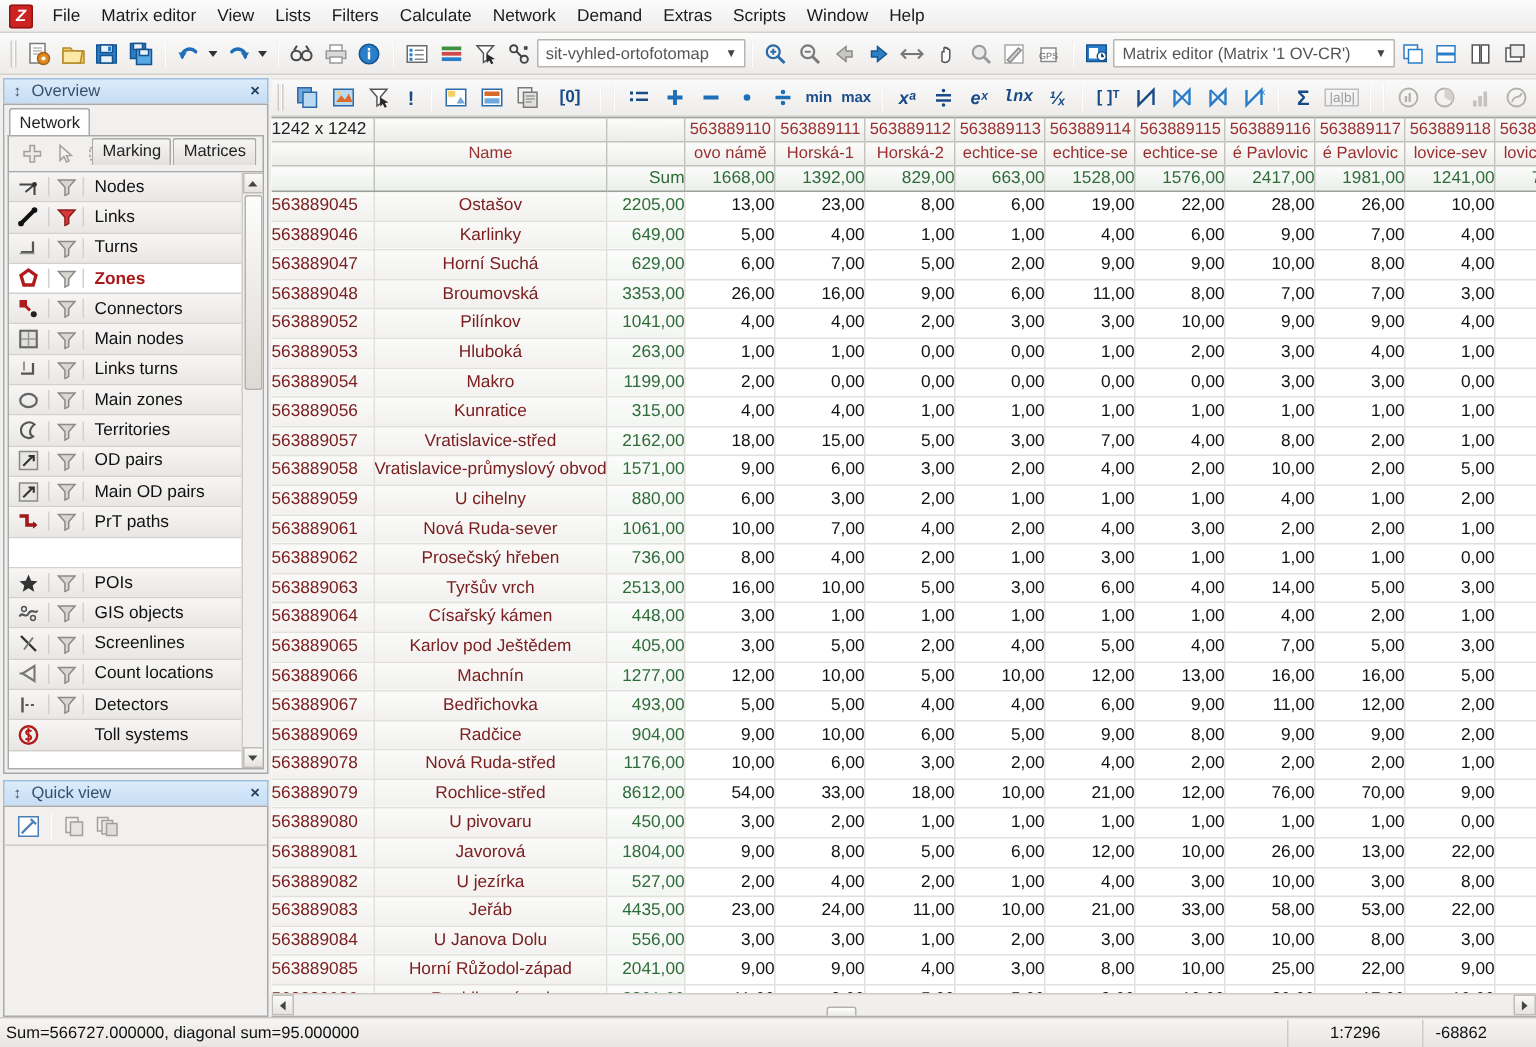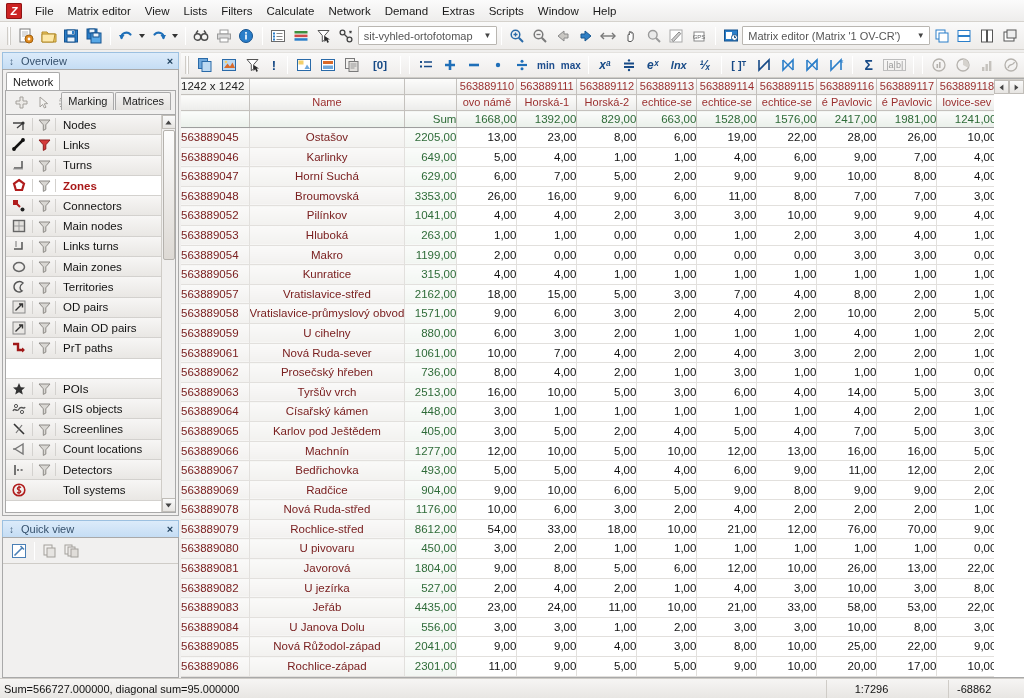--- a/index.html
+++ b/index.html
@@ -145,21 +145,21 @@
 
   
   .main { flex: 1; display: flex; flex-direction: column; min-width: 0; background: #f0efee; padding-top: 2px; }
   .mtoolbar {
     height: 26px; min-height: 26px; display: flex; align-items: center;
     background: linear-gradient(#fafafa, #eeecea);
     border-top: 1px solid #e4e2df;
     border-bottom: 1px solid #cfccc7;
   }
 
-  .gridwrap { flex: 1; min-height: 0; display: flex; background: #fff; border: 1px solid #a9a9a9; border-left: none; border-right: none; overflow: hidden; }
+  .gridwrap { flex: 1; min-height: 0; display: flex; flex-direction: column; background: #fff; border: 1px solid #a9a9a9; border-left: none; border-right: none; overflow: hidden; }
   table.mx { border-collapse: collapse; table-layout: fixed; width: max-content; }
   table.mx td, table.mx th { padding: 0; margin: 0; font-weight: normal; }
 
   .hdr-cell {
     background: linear-gradient(#fcfcfb, #ececea);
     border-right: 1px solid #c4c1bd; border-bottom: 1px solid #c4c1bd;
     font-size: 11px; color: #9a2e2e; text-align: center;
     overflow: hidden; white-space: nowrap; height: 15px; line-height: 15px;
   }
   .hdr-cell.blank { color: transparent; }
@@ -187,21 +187,21 @@
     border-top: 1px solid #cfccc7; display: flex; align-items: center;
   }
   .hs-arrow { width: 15px; height: 14px; display: flex; align-items: center; justify-content: center; background: linear-gradient(#fafafa,#e6e4e1); border: 1px solid #c0bdb8; }
   .hs-track { flex: 1; position: relative; }
   .hs-thumb { position: absolute; left: 355px; top: 1px; width: 20px; height: 12px; background: linear-gradient(#fdfdfd,#ddd9d4); border: 1px solid #b5b2ad; border-radius: 2px; }
 
   
   .statusbar {
     height: 20px; min-height: 20px; display: flex; align-items: center;
     background: linear-gradient(#f6f5f4,#e8e6e3);
-    border-top: 1px solid #cfccc7; font-size: 11px; color: #111; gap: 32px;
+    border-top: 1px solid #cfccc7; font-size: 11px; color: #111;
   }
   .sb-main { flex: 1; padding-left: 4px; white-space: nowrap; overflow: hidden; }
   .sb-cell { border-left: 1px solid #cfccc7; padding: 0 8px; height: 18px; display: flex; align-items: center; white-space: nowrap; }
   .sb-scale { width: 90px; justify-content: center; }
   .sb-coord { width: 76px; justify-content: flex-start; overflow: hidden; }
 </style>
 </head>
 <body>
 
 <div id="app">
@@ -873,21 +873,21 @@
           <svg width="16" height="16" viewBox="0 0 16 16">
               <path d="M3 6.5h10M3 10h10" stroke="#174a86" stroke-width="1.8"></path>
               <circle cx="8" cy="3.4" r="1.2" fill="#174a86"></circle>
               <circle cx="8" cy="13" r="1.2" fill="#174a86"></circle>
             </svg>
         </div>
         <div class="tbtn">
           <span style="font-size:12px;font-weight:bold;color:#174a86;font-style:italic;">eˣ</span>
         </div>
         <div class="tbtn" style="width:26px;">
-          <span style="font-size:11px;font-weight:bold;color:#174a86;font-style:italic;">lnx</span>
+          <span style="font-size:11px;font-weight:bold;color:#174a86;font-style:italic;font-family:Liberation Mono, monospace;">lnx</span>
         </div>
         <div class="tbtn">
           <span style="font-size:12px;font-weight:bold;color:#174a86;font-style:italic;">¹⁄ₓ</span>
         </div>
         <div class="tbsep"></div>
         <div class="tbtn" style="width:24px;">
           <span style="font-size:11px;font-weight:bold;color:#174a86;">[ ]ᵀ</span>
         </div>
         <div class="tbtn">
           <svg width="16" height="16" viewBox="0 0 16 16">
@@ -1400,21 +1400,21 @@
                   <td class="c-val">2,00</td>
                   <td class="c-val">3,00</td>
                   <td class="c-val">3,00</td>
                   <td class="c-val">10,00</td>
                   <td class="c-val">8,00</td>
                   <td class="c-val">3,00</td>
                   <td class="c-val">3,00</td>
                 </tr>
                 <tr class="drow">
                   <td class="c-id">563889085</td>
-                  <td class="c-name">Nová Růžodol-západ</td>
+                  <td class="c-name">Horní Růžodol-západ</td>
                   <td class="c-sum">2041,00</td>
                   <td class="c-val">9,00</td>
                   <td class="c-val">9,00</td>
                   <td class="c-val">4,00</td>
                   <td class="c-val">3,00</td>
                   <td class="c-val">8,00</td>
                   <td class="c-val">10,00</td>
                   <td class="c-val">25,00</td>
                   <td class="c-val">22,00</td>
                   <td class="c-val">9,00</td>

